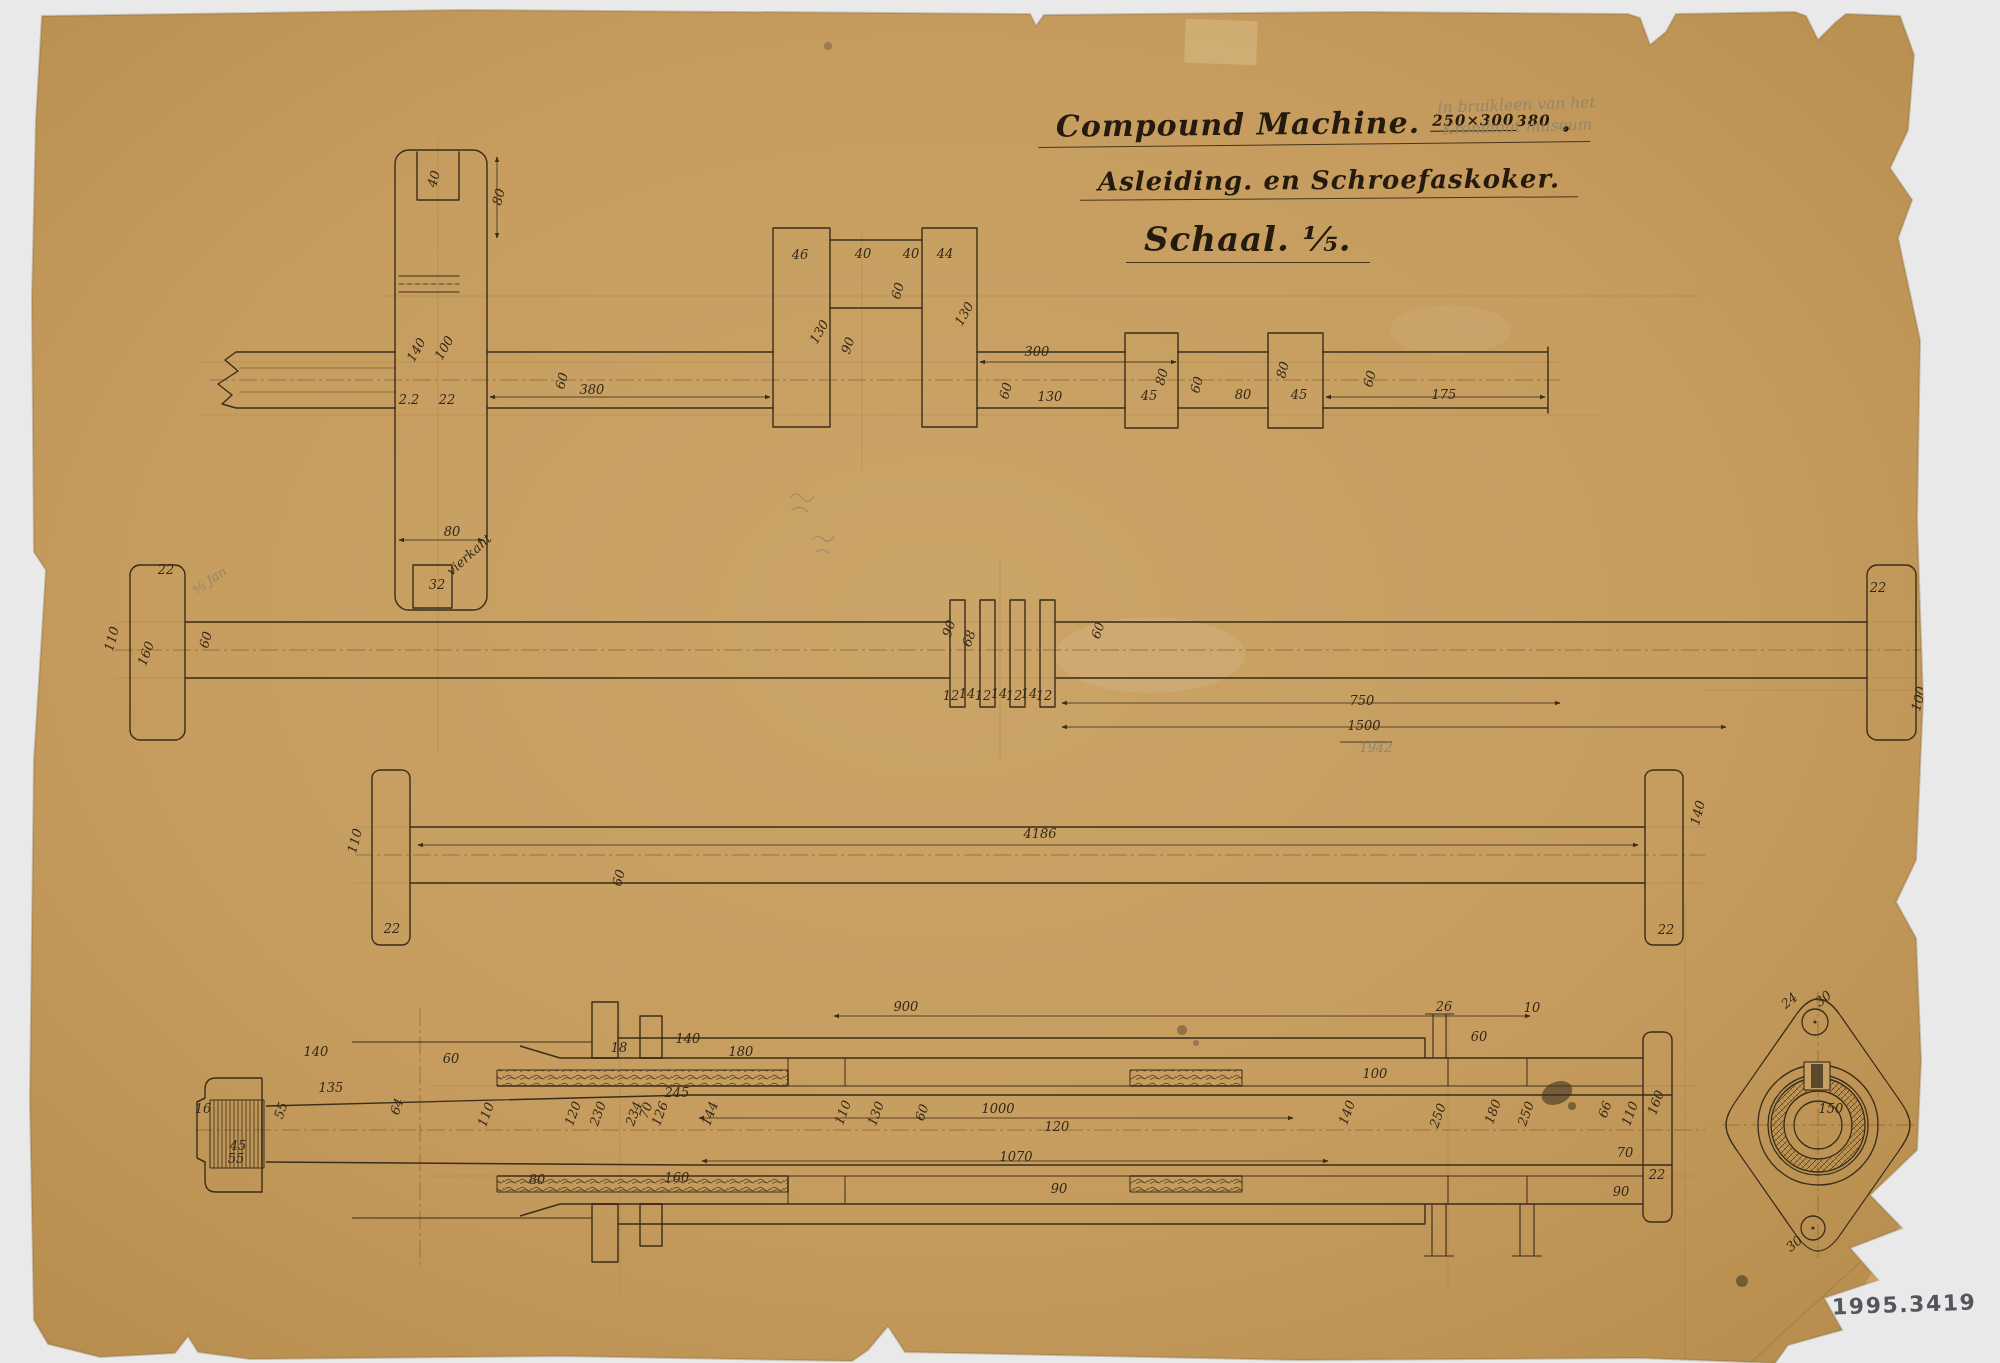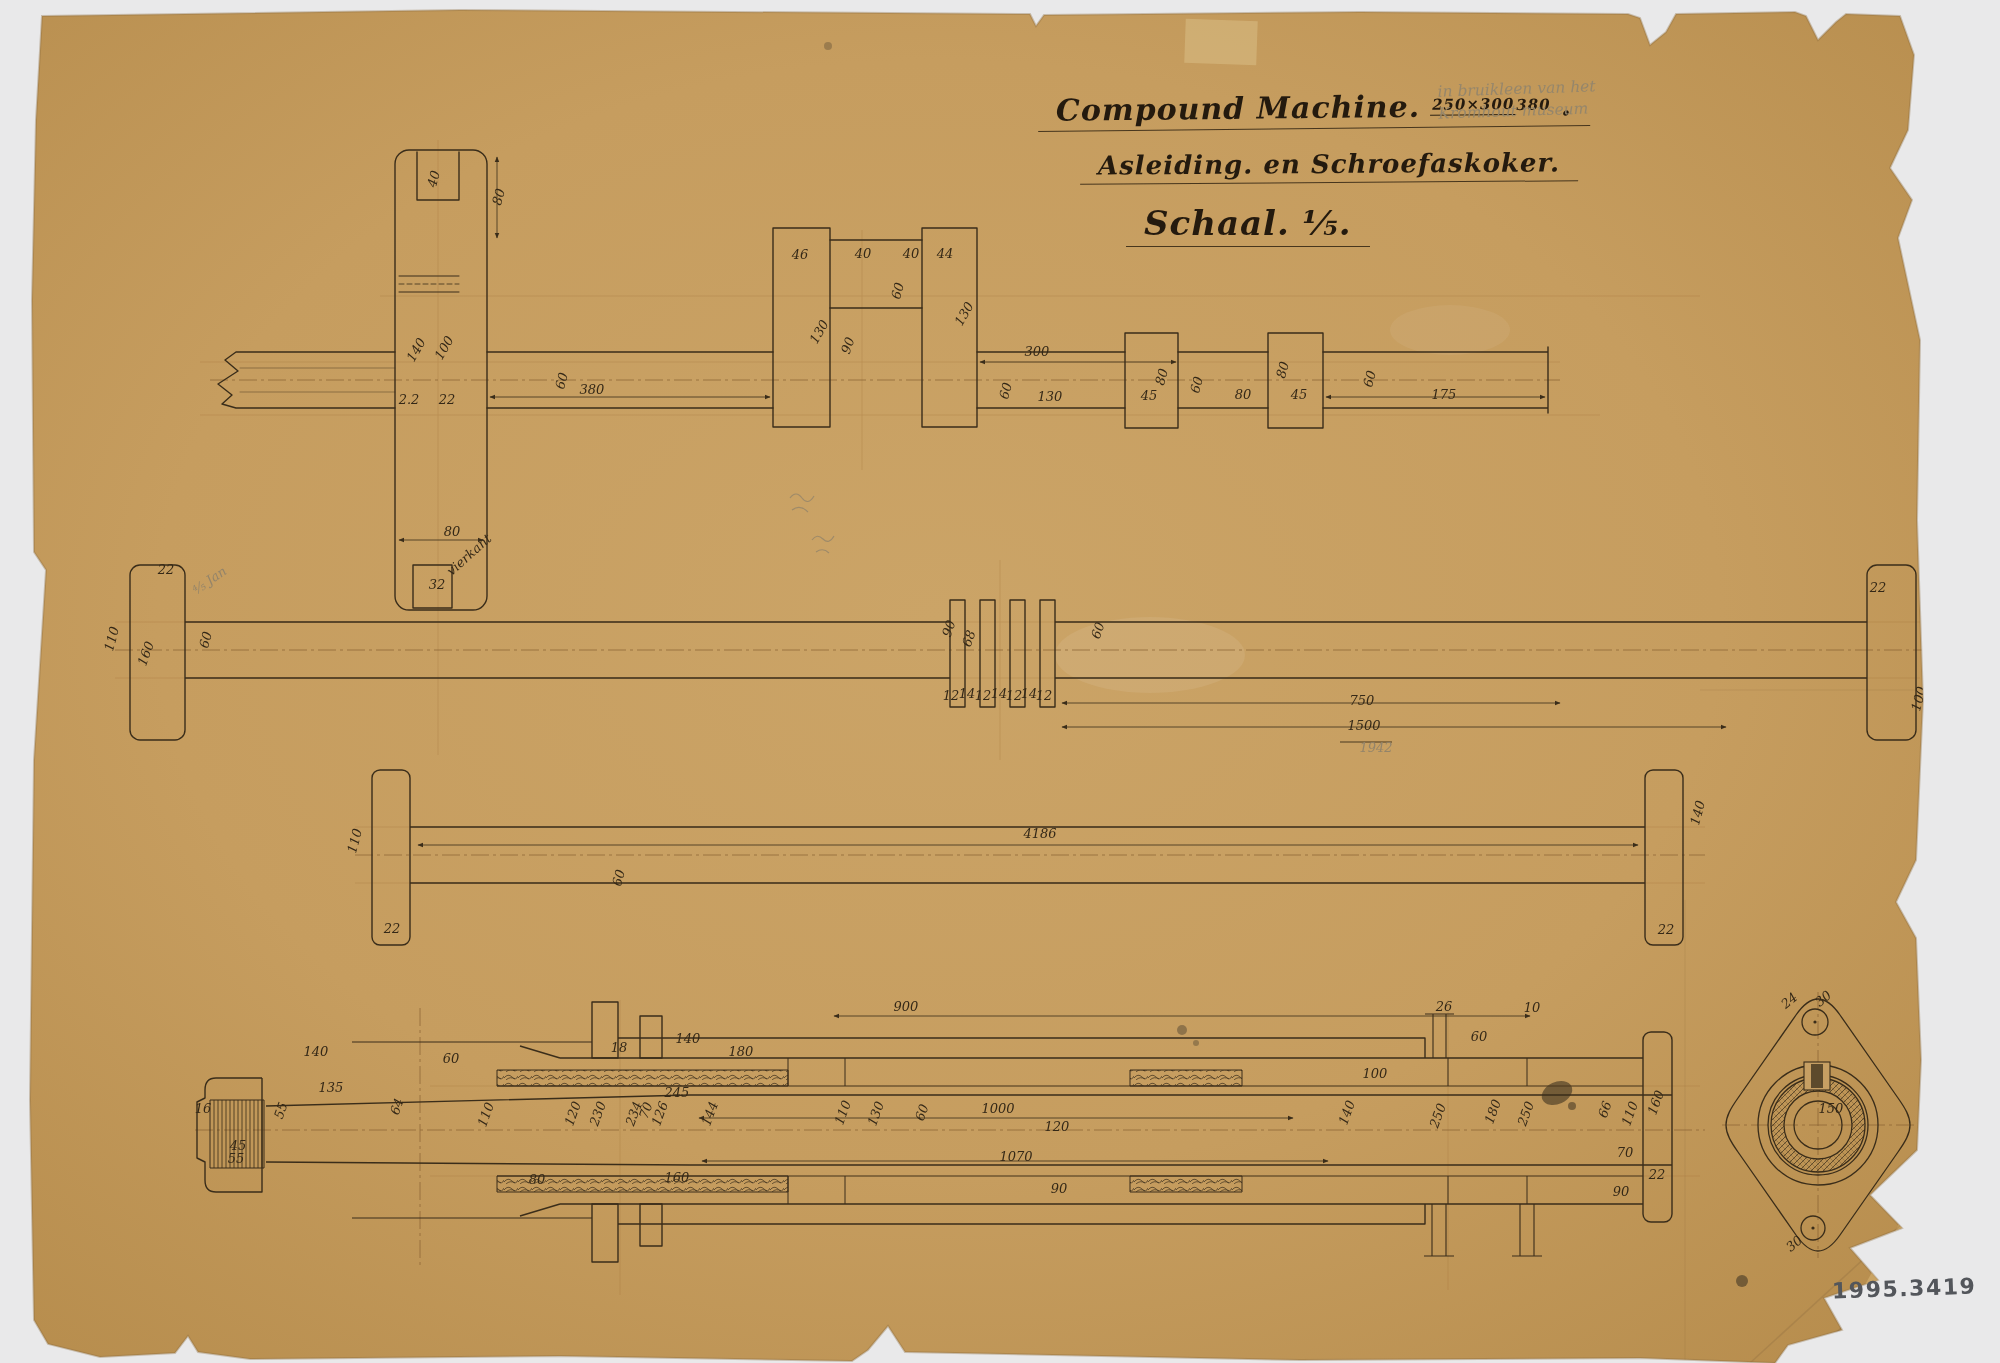--- a/index.html
+++ b/index.html
@@ -1,18 +1,18 @@
 <!DOCTYPE html>
 <html><head>
 <meta charset="utf-8">
 <style>
   html,body{margin:0;padding:0;background:#e9e9ea;}
   .stage{position:relative;width:2000px;height:1363px;overflow:hidden;font-family:"DejaVu Serif",serif;}
   .stage svg{position:absolute;left:0;top:0;}
-  .overlay{position:absolute;left:0;top:0;width:2000px;height:1097px;}
+  .overlay{position:absolute;left:0;top:16px;width:2000px;height:1097px;text-align:center;}
   .title-line{position:absolute;color:#241a0e;font-style:italic;font-weight:600;letter-spacing:1px;
     border-bottom:1.5px solid rgba(48,35,18,.85);padding:0 18px 3px;white-space:nowrap;}
   #t1{left:1038px;top:90px;font-size:30px;transform:rotate(-.6deg);display:flex;align-items:center;gap:10px;}
   #t2{left:1080px;top:149px;font-size:26px;transform:rotate(-.4deg);}
   #t3{left:1126px;top:203px;font-size:34px;}
   .frac{display:inline-flex;flex-direction:row;align-items:center;font-size:15px;line-height:1.15;font-weight:700;}
   .frac .top{border-bottom:1.4px solid #2c2112;padding:0 2px;}
   #pnote{position:absolute;left:1438px;top:78px;font-style:italic;font-size:15.5px;line-height:1.45;
     color:#95866b;transform:rotate(-2deg);}
   #inv{position:absolute;left:1832px;top:1276px;font-family:"DejaVu Sans",sans-serif;font-size:22px;

